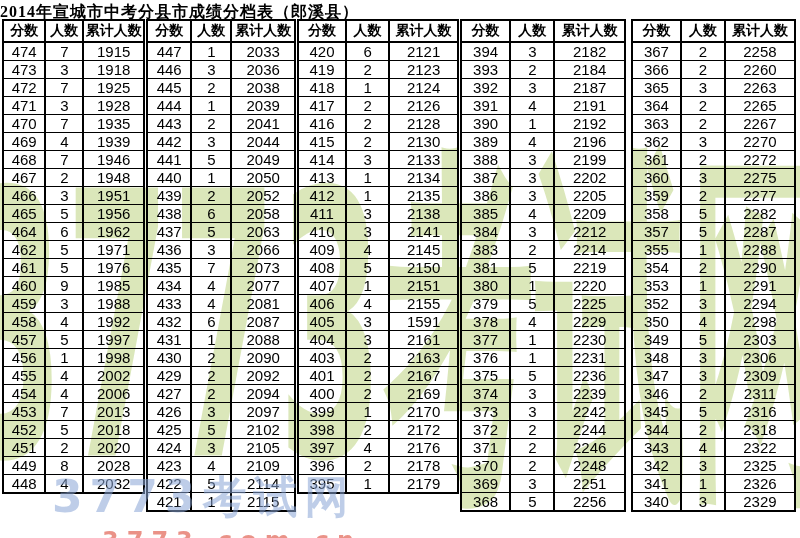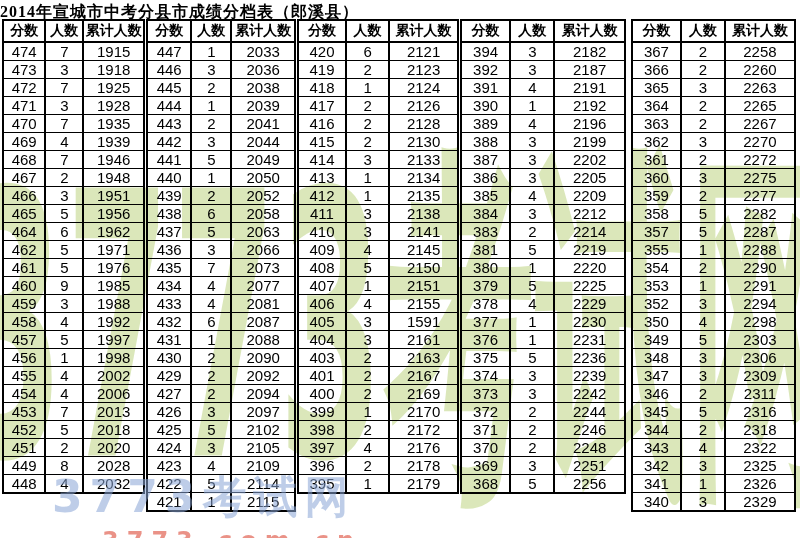--- a/index.html
+++ b/index.html
@@ -513,20 +513,25 @@
           <th>累计人数</th>
         </tr>
       </thead>
       <tbody>
         <tr>
           <td>394</td>
           <td>3</td>
           <td>2182</td>
         </tr>
         <tr>
+          <td>393</td>
+          <td>2</td>
+          <td>2184</td>
+        </tr>
+        <tr>
           <td>392</td>
           <td>3</td>
           <td>2187</td>
         </tr>
         <tr>
           <td>391</td>
           <td>4</td>
           <td>2191</td>
         </tr>
         <tr>

